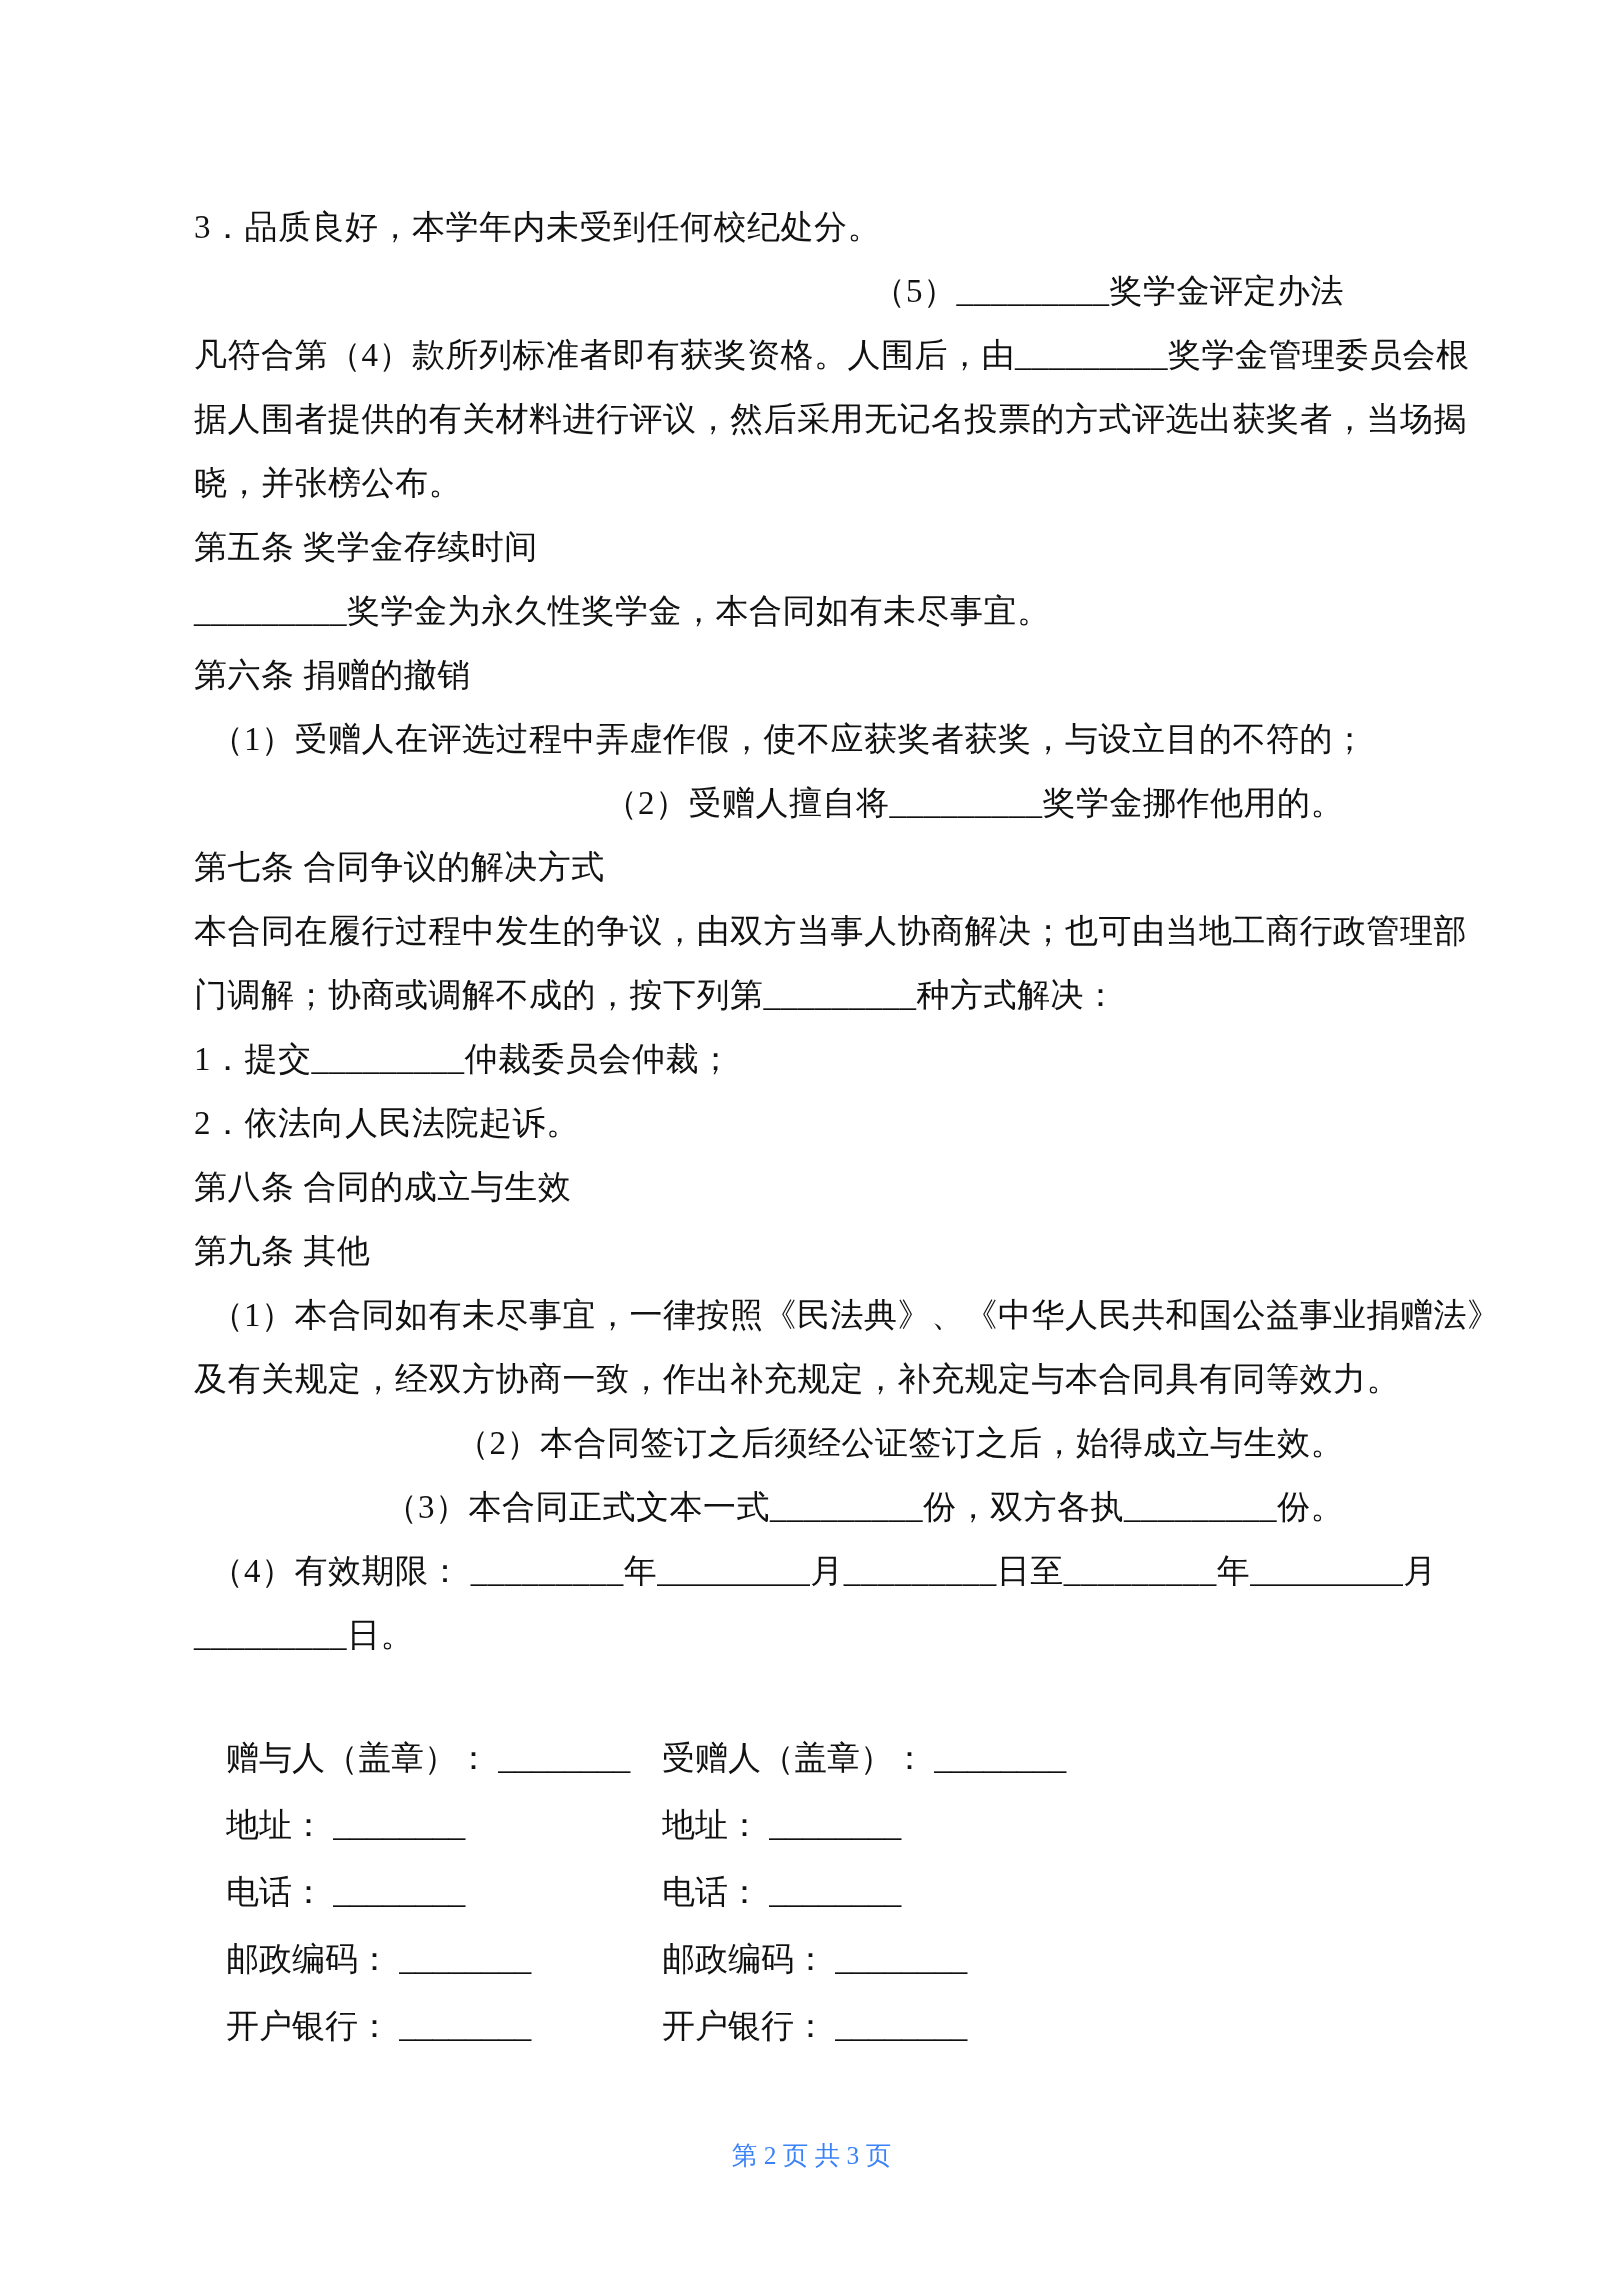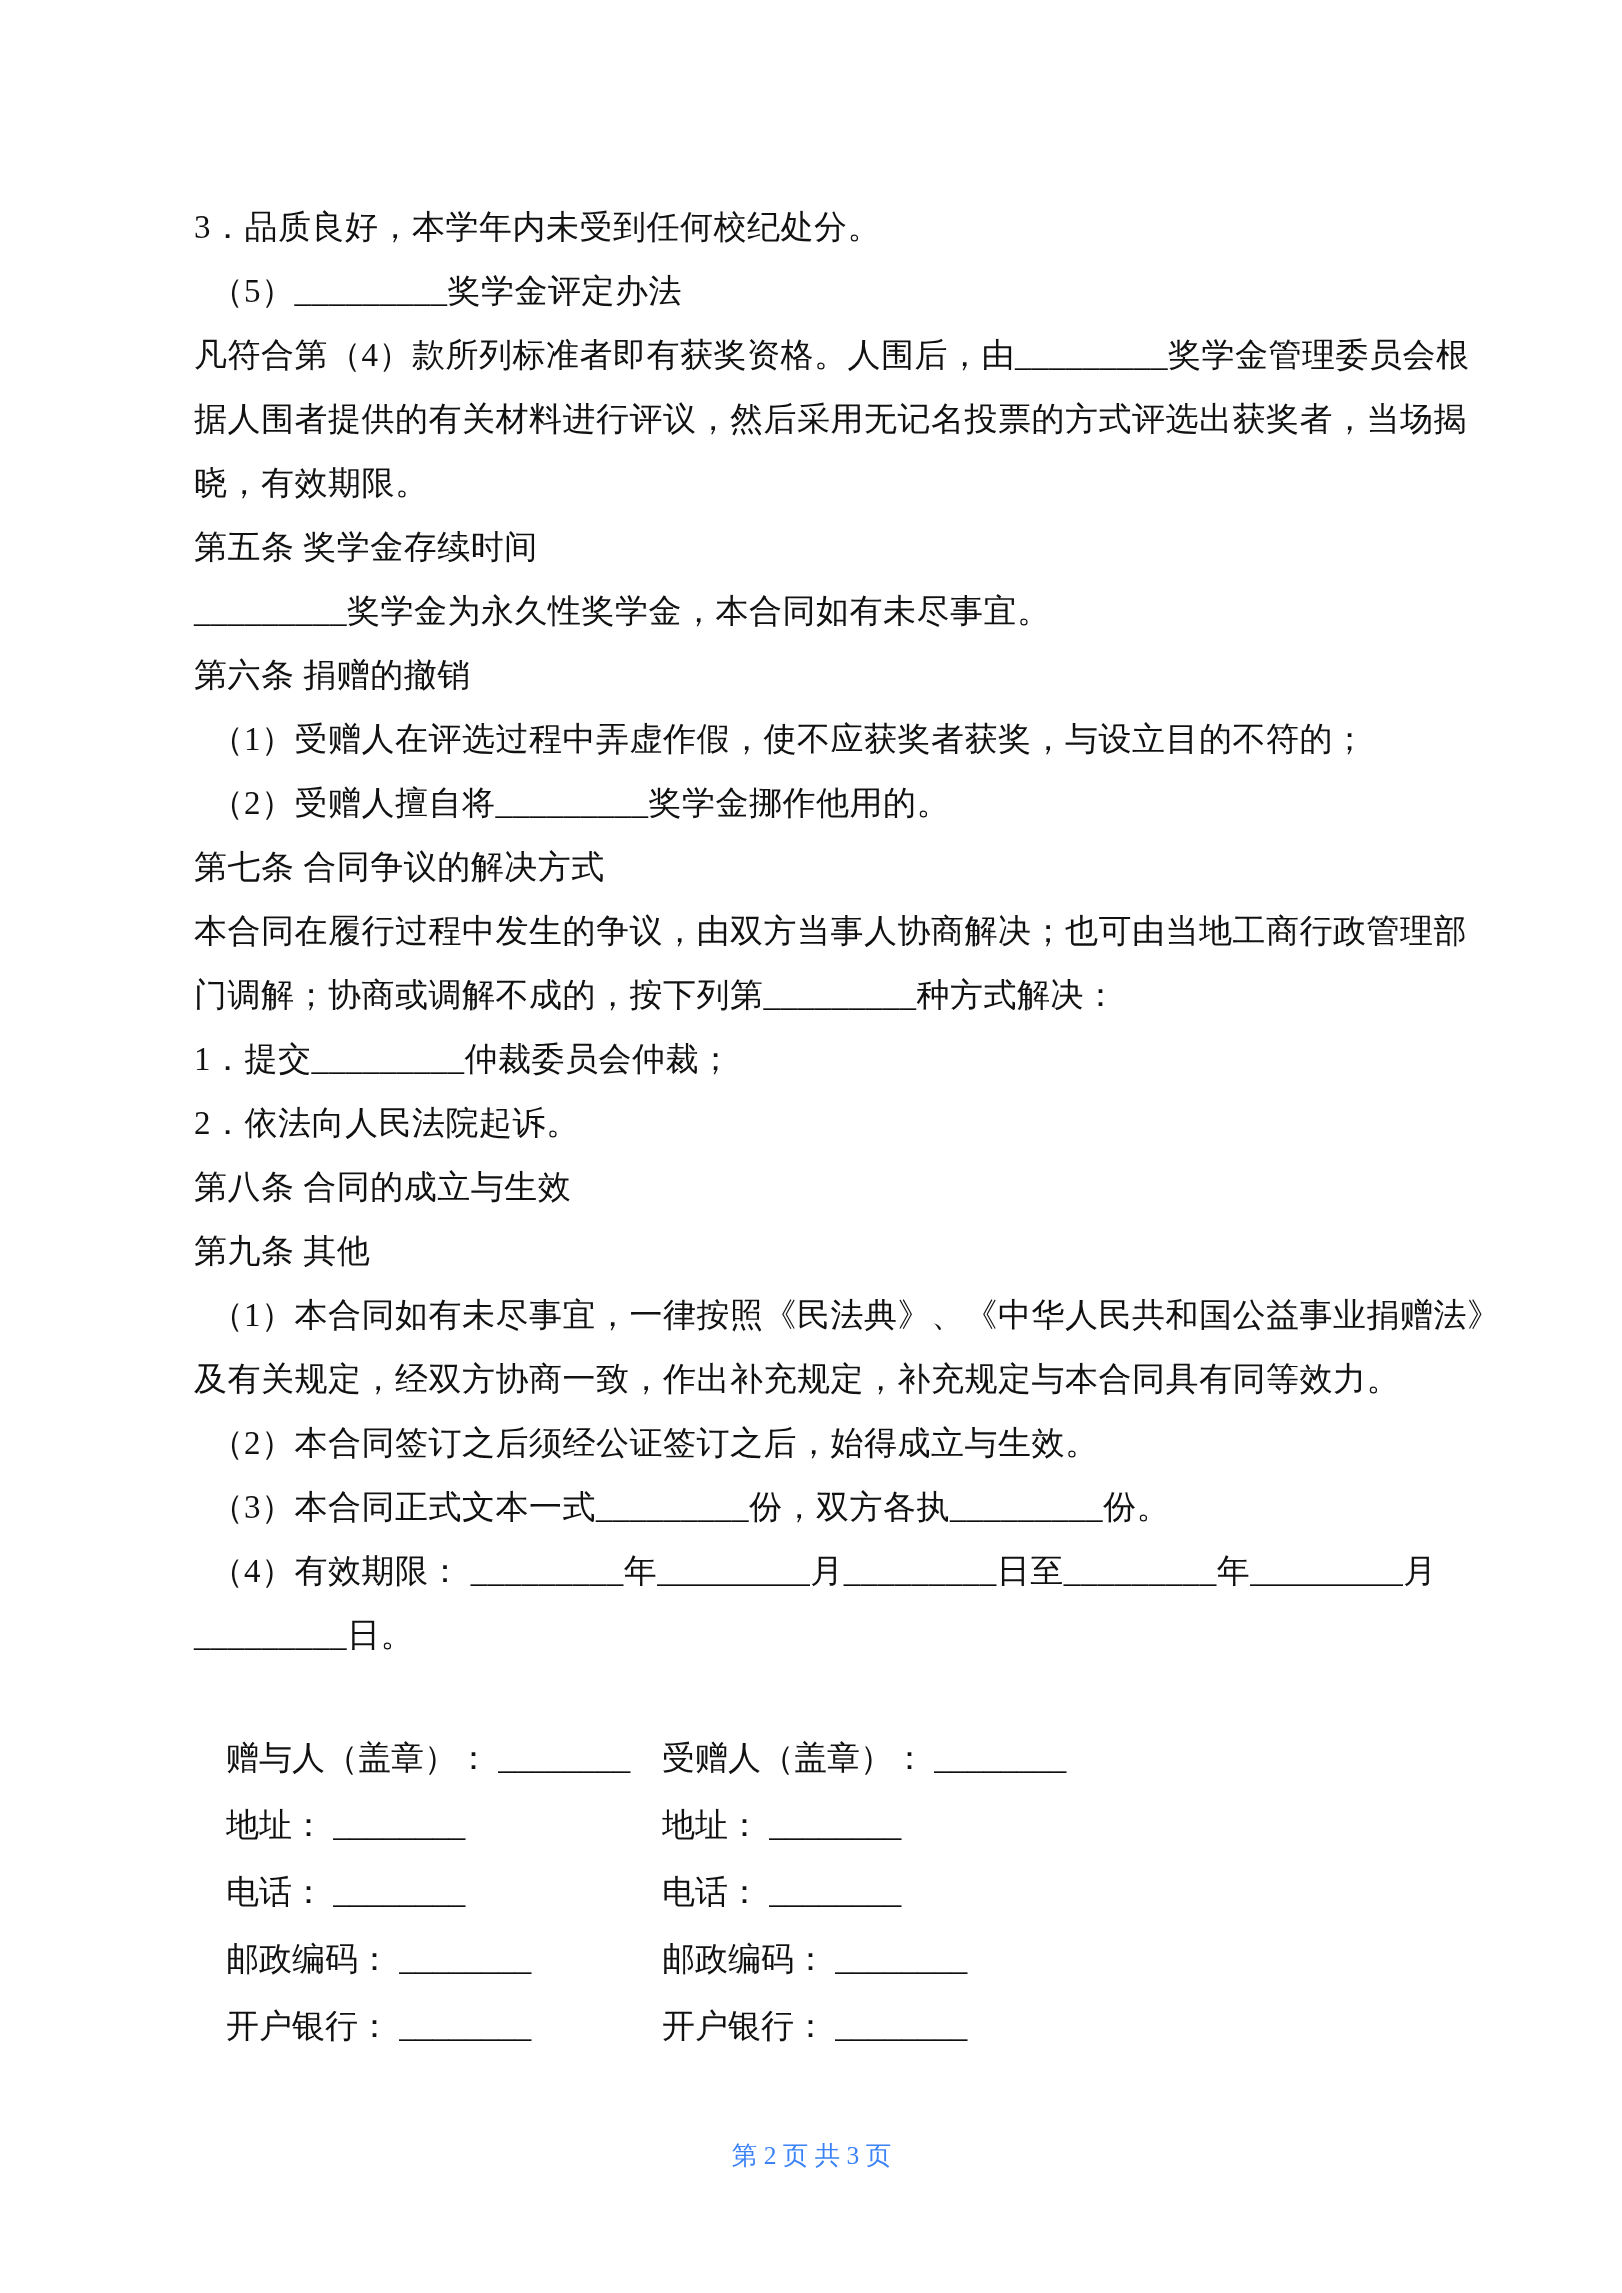--- a/index.html
+++ b/index.html
@@ -25,20 +25,21 @@
   }
   .ln {
     font-size: 33px;
     line-height: 64px;
     height: 64px;
     white-space: nowrap;
     letter-spacing: 0.5px;
   }
   .ind {
     padding-left: 16.4px;
+    text-align: right;
   }
   .sig-block {
     margin-top: 58px;
     width: 1234px;
   }
   .sig-row {
     display: flex;
     margin-left: 32px;
   }
   .sig-cell-left {
@@ -71,21 +72,21 @@
 </head>
 <body>
 
 <div class="page">
 
   <div class="doc-body">
     <div class="ln">3．品质良好，本学年内未受到任何校纪处分。</div>
     <div class="ln ind">（5）_________奖学金评定办法</div>
     <div class="ln">凡符合第（4）款所列标准者即有获奖资格。人围后，由_________奖学金管理委员会根</div>
     <div class="ln">据人围者提供的有关材料进行评议，然后采用无记名投票的方式评选出获奖者，当场揭</div>
-    <div class="ln">晓，有效期限。</div>
+    <div class="ln">晓，并张榜公布。</div>
     <div class="ln">第五条 奖学金存续时间</div>
     <div class="ln">_________奖学金为永久性奖学金，本合同如有未尽事宜。</div>
     <div class="ln">第六条 捐赠的撤销</div>
     <div class="ln ind">（1）受赠人在评选过程中弄虚作假，使不应获奖者获奖，与设立目的不符的；</div>
     <div class="ln ind">（2）受赠人擅自将_________奖学金挪作他用的。</div>
     <div class="ln">第七条 合同争议的解决方式</div>
     <div class="ln">本合同在履行过程中发生的争议，由双方当事人协商解决；也可由当地工商行政管理部</div>
     <div class="ln">门调解；协商或调解不成的，按下列第_________种方式解决：</div>
     <div class="ln">1．提交_________仲裁委员会仲裁；</div>
     <div class="ln">2．依法向人民法院起诉。</div>

